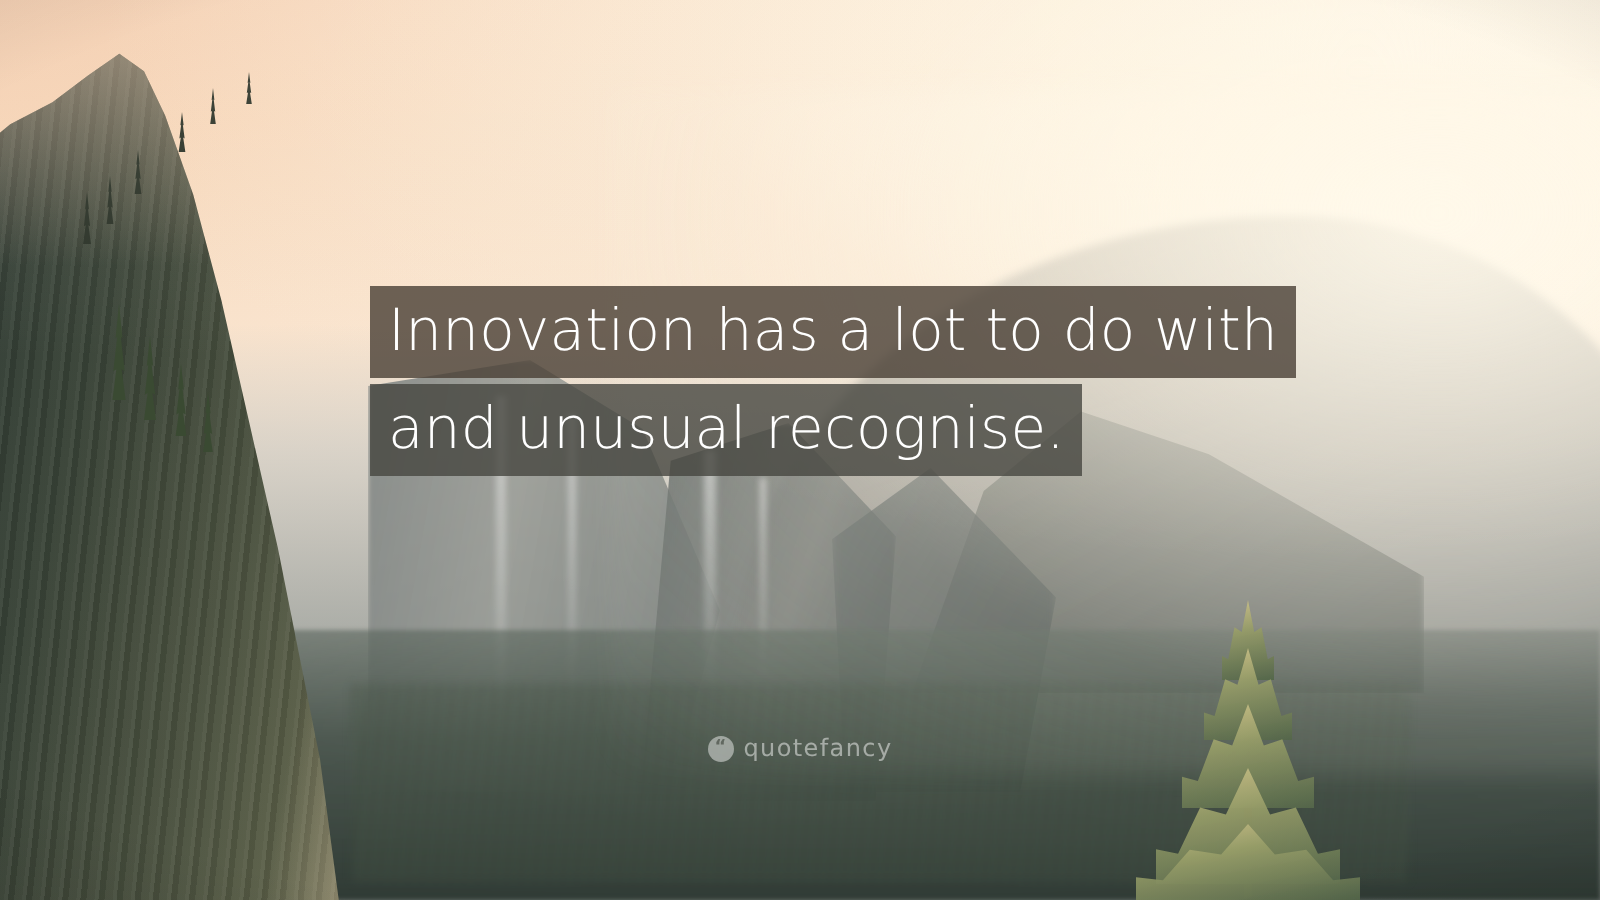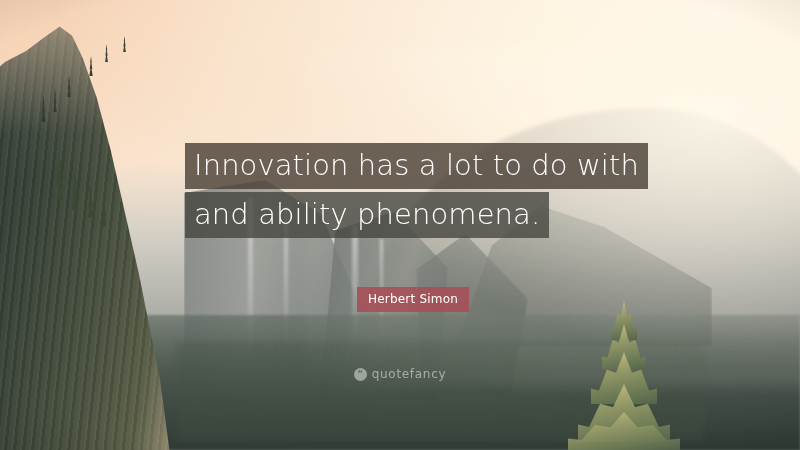--- a/index.html
+++ b/index.html
@@ -346,23 +346,22 @@
     <div class="tier" style="top:52px;width:66px;height:52px;"></div>
     <div class="tier" style="top:84px;width:92px;height:58px;"></div>
     <div class="tier" style="top:112px;width:112px;height:38px;"></div>
   </div>
 
   <div class="atmosphere"></div>
   <div class="vignette"></div>
 
   <div class="quote-block">
     <span class="quote-line l1">Innovation has a lot to do with</span>
-    <span class="quote-line l3">and ability phenomena.</span>
+    <span class="quote-line l3">and unusual recognise.</span>
   </div>
 
-  <div class="author-badge">Herbert Simon</div>
 
   <div class="watermark">
     <span class="logo">“</span>
     <span class="wm-text">quotefancy</span>
   </div>
 
 </div>
 
 </body></html>

